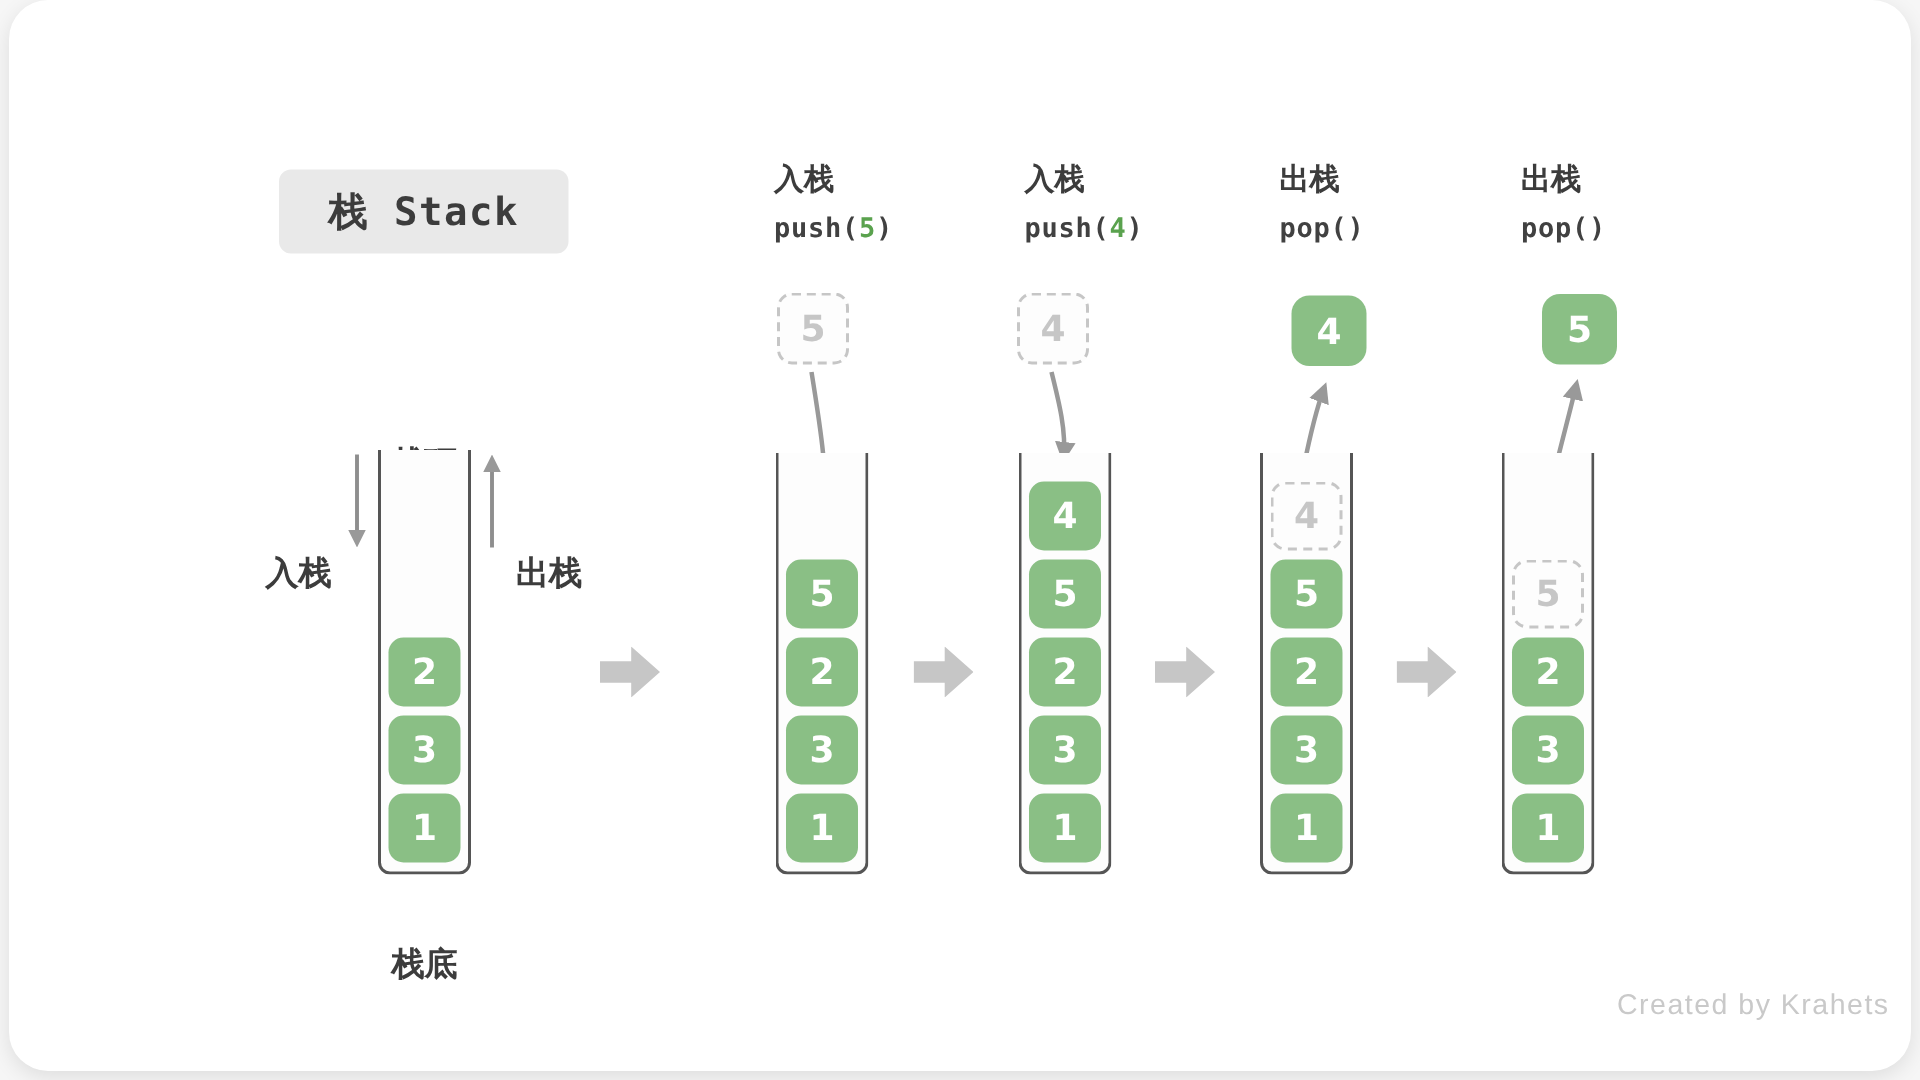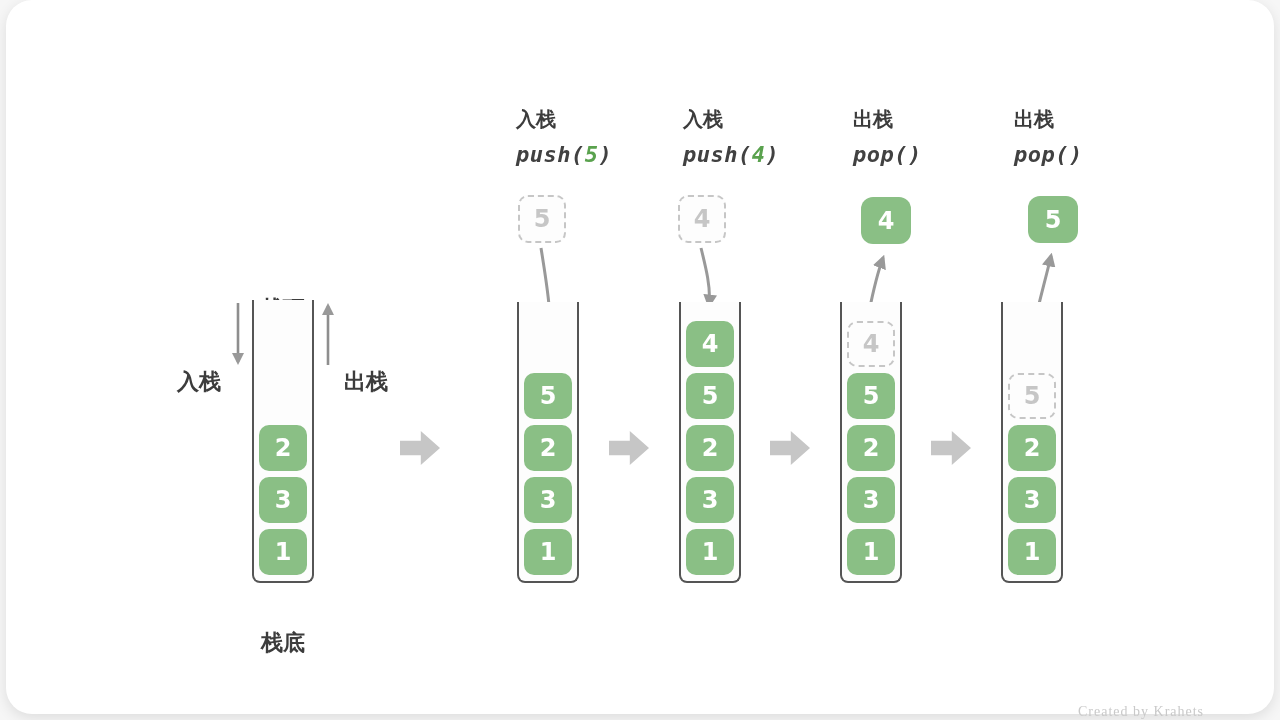--- a/index.html
+++ b/index.html
@@ -56,24 +56,23 @@
     position: absolute;
     top: 106px;
     display: flex; flex-direction: column; gap: 9px;
   }
   .op-name {
     font-size: 20px; font-weight: 700;
     color: var(--label-dark);
   }
   .op-code {
     font-family: "DejaVu Sans Mono", "Liberation Mono", monospace;
-    font-size: 22px; font-weight: 600;
+    font-size: 18px; font-weight: 600;
     color: #414141;
     letter-spacing: 0.5px;
-    font-style: italic;
   }
   .op-code .arg { color: var(--code-green); font-weight: 700; }
   .cn-label {
     position: absolute;
     font-size: 22px; font-weight: 700;
     color: var(--label-dark);
     margin-top: 48px;
   }
   .center-62 { width: 62px; text-align: center; }
   .container {
@@ -115,23 +114,23 @@
     font-size: 24px; font-weight: 700;
   }
   .big-arrow {
     position: absolute;
     width: 40px; height: 34px;
     background: var(--big-arrow-gray);
     clip-path: polygon(0% 29%, 52% 29%, 52% 0%, 100% 50%, 52% 100%, 52% 71%, 0% 71%);
   }
   .credit {
     position: absolute;
-    left: 1078px; top: 704px;
-    font-family: Liberation Serif, serif;
-    font-size: 14px;
+    left: 1078px; top: 660px;
+    font-family: Liberation Sans, sans-serif;
+    font-size: 19px;
     color: var(--credit-gray);
     letter-spacing: 1px;
   }
 </style>
 </head>
 <body>
 
 <div class="card"></div>
 
 <div class="canvas">
@@ -143,20 +142,23 @@
       </marker>
     </defs>
     <path d="M238,303 L238,362" stroke="#8e8e8e" stroke-width="2.6" fill="none" marker-end="url(#ah)"></path>
     <path d="M328,365 L328,306" stroke="#8e8e8e" stroke-width="2.6" fill="none" marker-end="url(#ah)"></path>
     <path d="M541,248 C547,285 553,322 549,352" stroke="#999999" stroke-width="3" fill="none" marker-end="url(#ah)"></path>
     <path d="M701,248 C706,268 711,288 709,305" stroke="#999999" stroke-width="3" fill="none" marker-end="url(#ah)"></path>
     <path d="M869,312 C873,292 877,274 883,258" stroke="#999999" stroke-width="3" fill="none" marker-end="url(#ah)"></path>
     <path d="M1028,358 C1033,322 1043,290 1051,256" stroke="#999999" stroke-width="3" fill="none" marker-end="url(#ah)"></path>
   </svg>
 
+  <div class="title-box">
+    <span>栈 Stack</span>
+  </div>
 
   <div class="op-header" style="left:516px">
     <div class="op-name">入栈</div>
     <div class="op-code"><span>push(</span><span class="arg">5</span><span>)</span></div>
   </div>
   <div class="op-header" style="left:683px">
     <div class="op-name">入栈</div>
     <div class="op-code"><span>push(</span><span class="arg">4</span><span>)</span></div>
   </div>
   <div class="op-header" style="left:853px">

